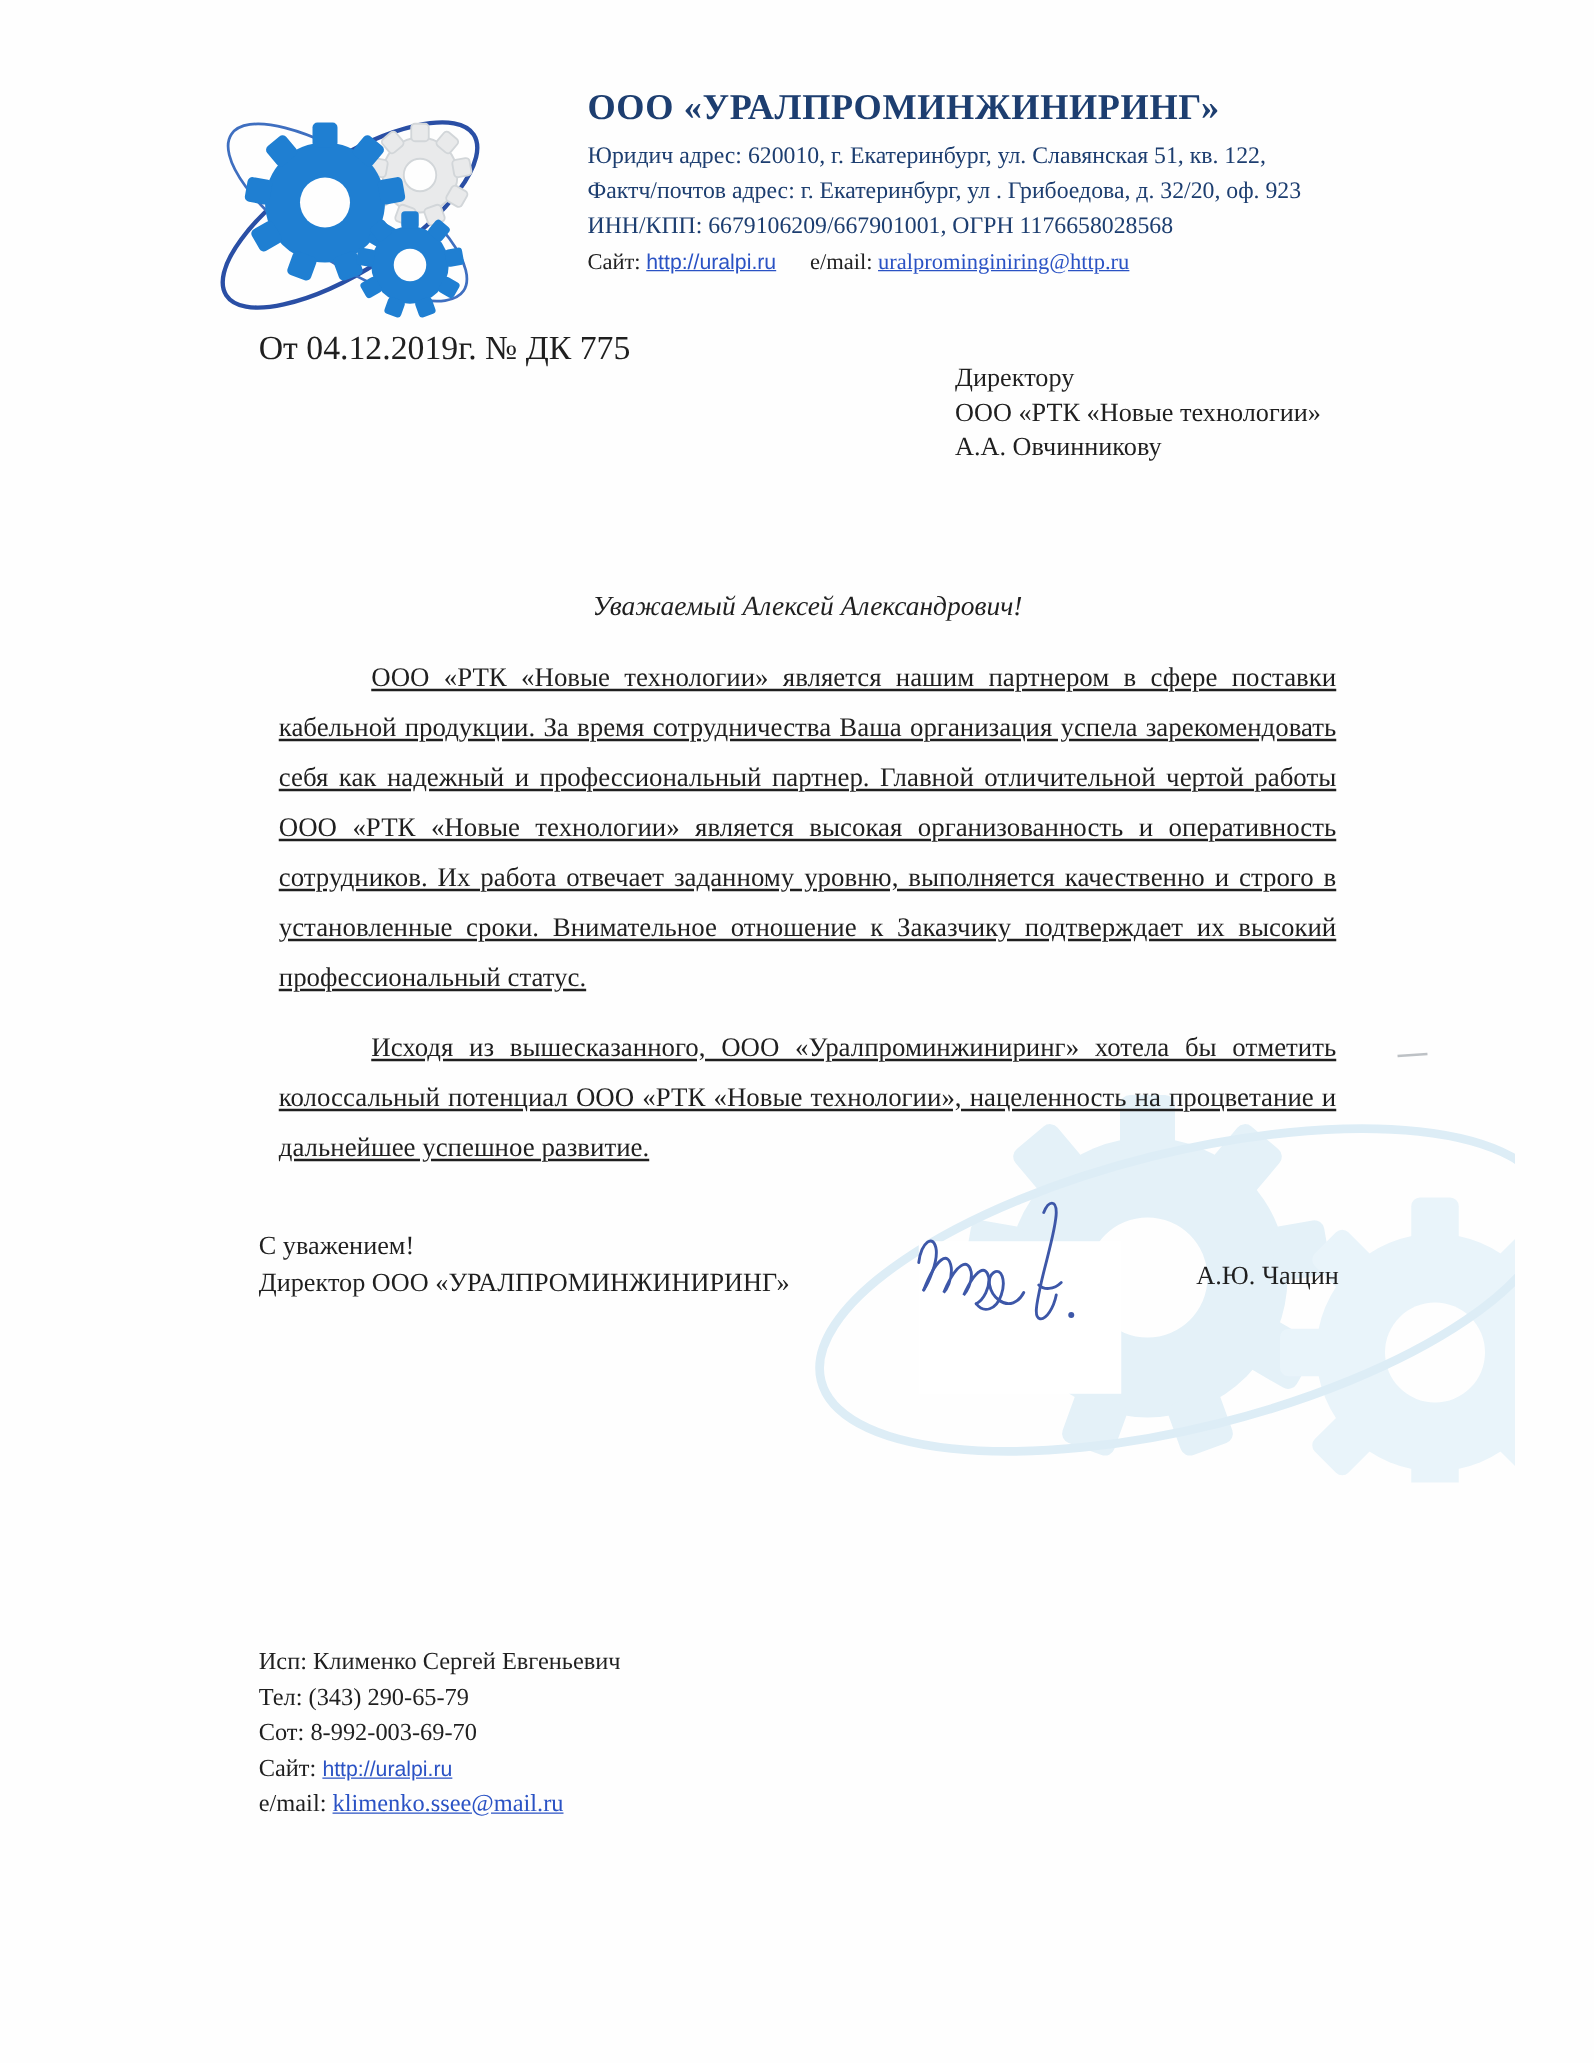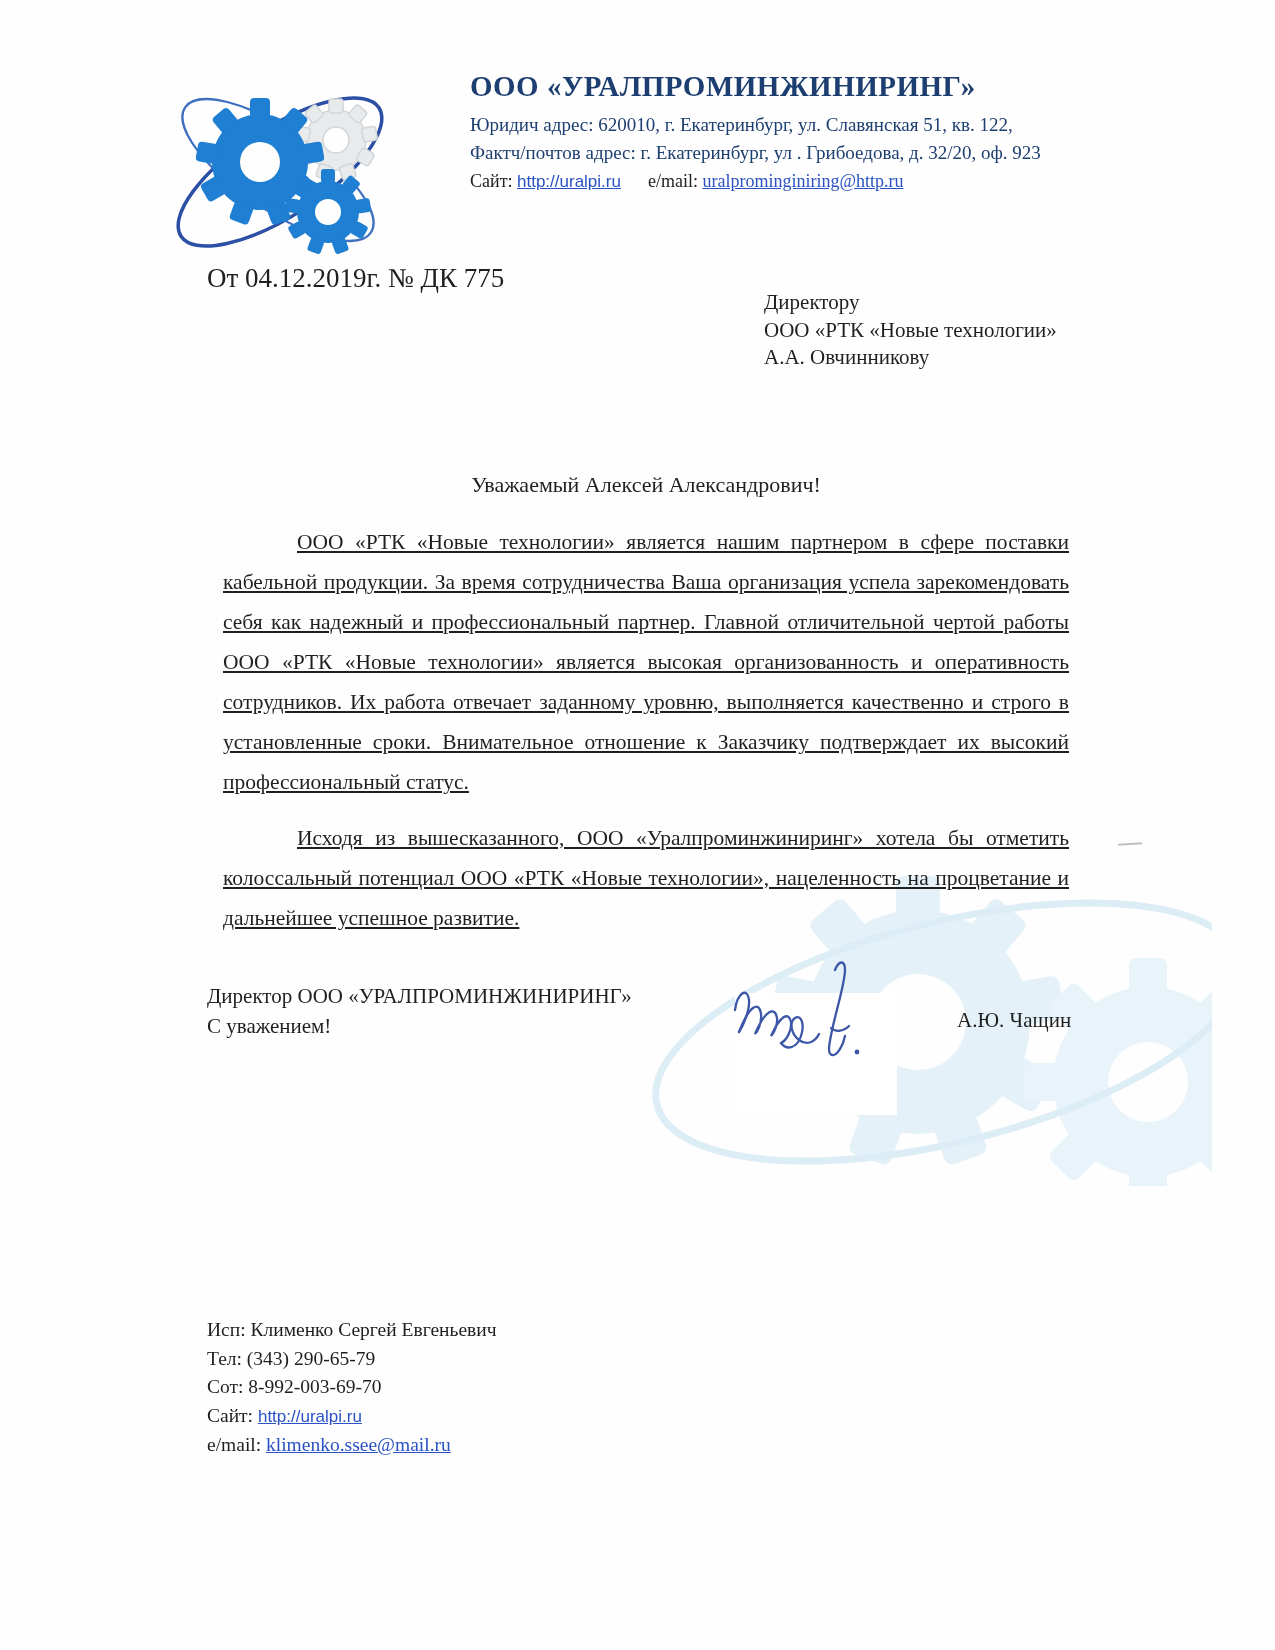--- a/index.html
+++ b/index.html
@@ -28,21 +28,21 @@
   .hdr-links{font-size:18px;color:#222;line-height:28px;margin:0;font-weight:normal;}
   .lnk{color:#2a52c4;text-decoration:underline;cursor:pointer;}
   .lnk-sans{font-family:"Liberation Sans","DejaVu Sans",sans-serif;font-size:17px;text-align:center;}
   .sp{display:inline-block;width:18px;}
 
   
   .refline{left:207px;top:263px;font-size:27px;z-index:2;}
   .addressee{left:764px;top:289px;font-size:21px;line-height:27.5px;z-index:2;}
 
   
-  .greeting{left:207px;top:472px;width:878px;text-align:center;font-size:22px;z-index:2;}
+  .greeting{left:207px;top:472px;width:878px;text-align:center;font-size:22px;z-index:2;font-style:italic;}
   .body-text{
     left:207px;top:506px;width:878px;z-index:2;
     font-size:21.5px;line-height:40px;
     text-align:justify;text-justify:inter-word;
   }
   .body-text p{margin:16px;text-indent:74px;text-decoration:underline;}
 
   
   .closing{left:207px;top:981px;font-size:21px;line-height:30px;z-index:2;}
   .signer-name{left:957px;top:1008px;font-size:21px;z-index:3;text-align:center;}
@@ -153,20 +153,21 @@
         <rect x="-7" y="-43" width="14" height="14" rx="3" transform="rotate(320)"></rect>
       </g>
       <circle r="13" fill="#fefefe"></circle>
     </g>
   </svg>
 
   <div class="abs hdr">
     <div class="hdr-title">ООО «УРАЛПРОМИНЖИНИРИНГ»</div>
     <div class="hdr-line">Юридич адрес: 620010, г. Екатеринбург, ул. Славянская 51, кв. 122,</div>
     <div class="hdr-line">Фактч/почтов адрес: г. Екатеринбург, ул . Грибоедова, д. 32/20, оф. 923</div>
+    <div class="hdr-line">ИНН/КПП: 6679106209/667901001, ОГРН 1176658028568</div>
     <div class="hdr-links">
       <span>Сайт:</span>
       <span class="lnk lnk-sans">http://uralpi.ru</span>
       <span class="sp"></span>
       <span>e/mail:</span>
       <span class="lnk">uralprominginiring@http.ru</span>
     </div>
   </div>
 
   <div class="abs refline">От 04.12.2019г. № ДК 775</div>
@@ -180,22 +181,22 @@
   <div class="abs greeting">Уважаемый Алексей Александрович!</div>
 
   <div class="abs body-text">
     <p>ООО «РТК «Новые технологии» является нашим партнером в сфере поставки кабельной продукции. За время сотрудничества Ваша организация успела зарекомендовать себя как надежный и профессиональный партнер. Главной отличительной чертой работы ООО «РТК «Новые технологии» является высокая организованность и оперативность сотрудников. Их работа отвечает заданному уровню, выполняется качественно и строго в установленные сроки. Внимательное отношение к Заказчику подтверждает их высокий профессиональный статус.</p>
     <p>Исходя из вышесказанного, ООО «Уралпроминжиниринг» хотела бы отметить колоссальный потенциал ООО «РТК «Новые технологии», нацеленность на процветание и дальнейшее успешное развитие.</p>
   </div>
 
   <div class="abs artifact-dash"></div>
 
   <div class="abs closing">
+    <div>С уважением!</div>
     <div>Директор ООО «УРАЛПРОМИНЖИНИРИНГ»</div>
-    <div>С уважением!</div>
   </div>
 
   <svg class="abs signature" viewBox="0 0 172 118">
     <g fill="none" stroke="#3d57a8" stroke-width="2.3" stroke-linecap="round">
       <path d="M12,62 C14,46 24,38 26,52 C27,62 20,78 16,84"></path>
       <path d="M16,84 C26,58 36,52 38,66 C39,76 34,84 32,86 C42,62 52,58 54,70 C55,78 50,86 48,88 C58,66 66,64 68,74 C69,82 64,92 58,95"></path>
       <path d="M58,95 C64,103 74,100 78,88 C82,76 78,66 72,70 C66,74 68,86 76,92 C84,98 92,94 96,86"></path>
       <path d="M112,22 C116,12 122,12 122,22 C122,34 114,60 110,78 C106,96 104,106 109,107 C114,108 120,98 122,88"></path>
       <path d="M108,80 C112,84 120,84 126,78"></path>
     </g>

